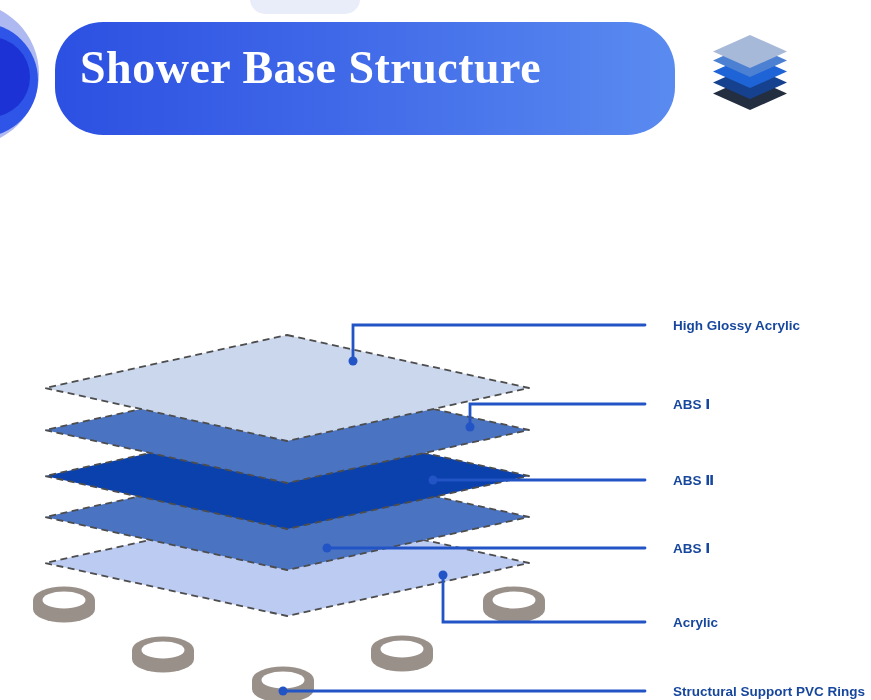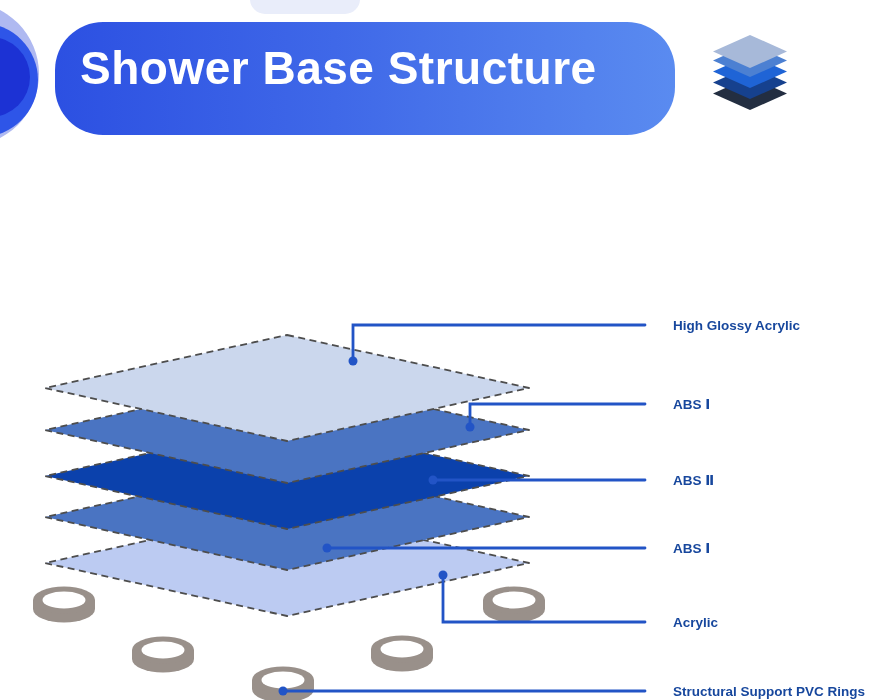--- a/index.html
+++ b/index.html
@@ -12,21 +12,21 @@
   .topblob { position:absolute; left:250px; top:-16px; width:110px; height:30px;
              border-radius:15px; background:#e9edfa; }
   .banner  { position:absolute; left:55px; top:22px; width:620px; height:113px;
              border-radius:48px;
              background:linear-gradient(90deg,#2c50e2 0%,#3f68e8 45%,#5a8bf0 100%); }
   .circle  { position:absolute; border-radius:50%; }
   .c-outer { left:-105px; top:2px;  width:144px; height:144px; background:#afb9f1; }
   .c-mid   { left:-76px;  top:23px; width:114px; height:114px; background:#2e55e8; }
   .c-inner { left:-50px;  top:37px; width:80px;  height:80px;  background:#1c32d4; }
   .title   { position:absolute; left:80px; top:41px; margin:0;
-             font-size:46px; font-weight:bold; letter-spacing:0.5px; color:#ffffff; }
+             font-size:46px; font-weight:bold; letter-spacing:0.5px; color:#ffffff;font-family:Liberation Serif, serif; }
   .layers-icon { position:absolute; left:705px; top:30px; }
   
   .diagram { position:absolute; left:0; top:0; }
   .layer   { stroke:#4d4d4d; stroke-width:1.8; stroke-dasharray:7 4.5; stroke-linejoin:round; }
   .leader  { stroke:#2254c6; stroke-width:2.8; fill:none; stroke-linecap:round; }
   .dot     { fill:#2254c6; }
   .ring-body { fill:#99908a; }
   .ring-hole { fill:#ffffff; }
   .lbl { font-family:"Liberation Sans","DejaVu Sans",sans-serif;
          font-size:13.5px; font-weight:bold; fill:#17479d; }

